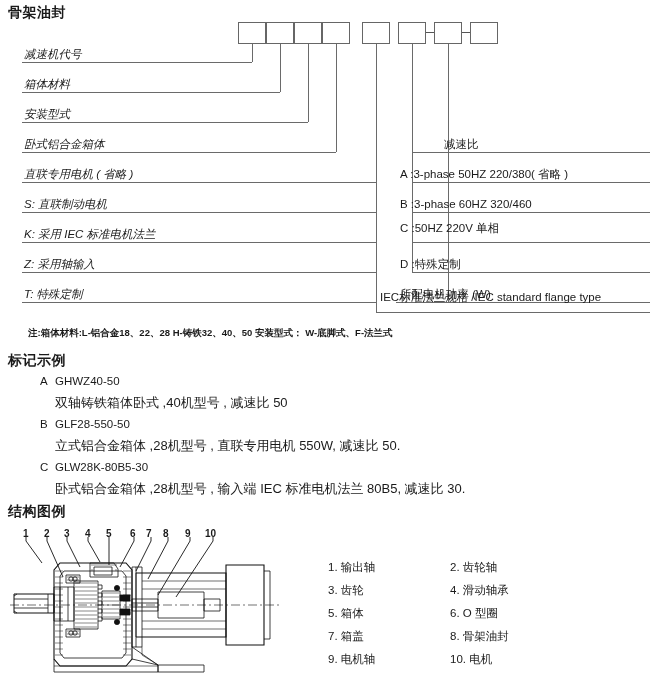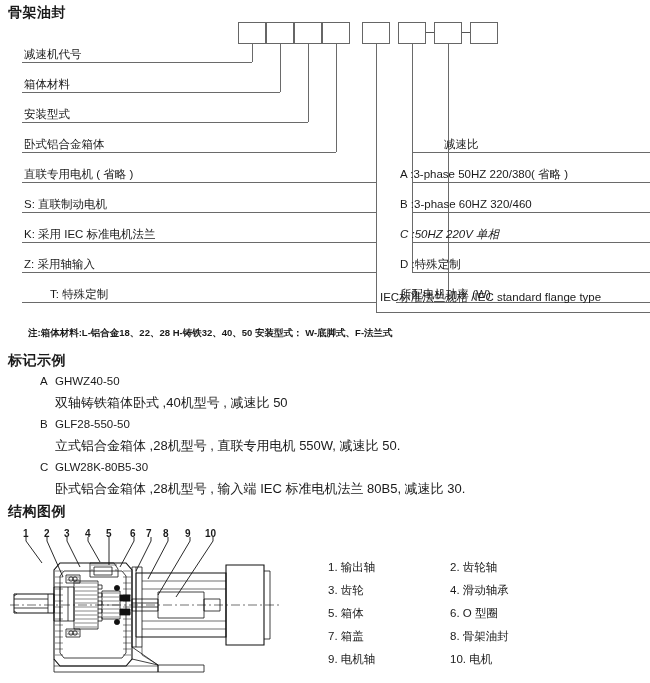--- a/index.html
+++ b/index.html
@@ -35,20 +35,21 @@
   
   .vl{position:absolute;width:1px;background:#6a6a6a;}
   .hl{position:absolute;height:1px;background:#6a6a6a;}
 
   
   .lrow{
     position:absolute;
     font-size:11.5px;
     white-space:nowrap;
     line-height:14px;
+    font-style:italic;
   }
 
   
   .rrow{
     position:absolute;
     font-size:11.5px;
     white-space:nowrap;
     line-height:14px;
   }
 
@@ -114,21 +115,21 @@
 
 <div>
   <div class="lrow" style="left:24px;top:47px;">减速机代号</div>
   <div class="lrow" style="left:24px;top:77px;">箱体材料</div>
   <div class="lrow" style="left:24px;top:107px;">安装型式</div>
   <div class="lrow" style="left:24px;top:137px;">卧式铝合金箱体</div>
   <div class="lrow" style="left:24px;top:167px;">直联专用电机 ( 省略 )</div>
   <div class="lrow" style="left:24px;top:197px;">S: 直联制动电机</div>
   <div class="lrow" style="left:24px;top:227px;">K: 采用 IEC 标准电机法兰</div>
   <div class="lrow" style="left:24px;top:257px;">Z: 采用轴输入</div>
-  <div class="lrow" style="left:24px;top:287px;margin-left:26px;">T: 特殊定制</div>
+  <div class="lrow" style="left:24px;top:287px;">T: 特殊定制</div>
 </div>
 
 <div>
 
   <div class="vl" style="left:412px;top:44px;height:108px;"></div>
   <div class="hl" style="left:412px;top:152px;width:238px;"></div>
 
   <div class="vl" style="left:412px;top:152px;height:120px;"></div>
   <div class="hl" style="left:412px;top:182px;width:238px;"></div>
   <div class="hl" style="left:412px;top:212px;width:238px;"></div>
@@ -139,21 +140,21 @@
   <div class="hl" style="left:396px;top:302px;width:254px;"></div>
 
   <div class="vl" style="left:376px;top:272px;height:40px;"></div>
   <div class="hl" style="left:376px;top:312px;width:274px;"></div>
 </div>
 
 <div>
   <div class="rrow" style="left:444px;top:137px;">减速比</div>
   <div class="rrow" style="left:400px;top:167px;">A :3-phase 50HZ 220/380( 省略 )</div>
   <div class="rrow" style="left:400px;top:197px;">B :3-phase 60HZ 320/460</div>
-  <div class="rrow" style="left:400px;top:227px;font-style:italic;">C :50HZ 220V  单相</div>
+  <div class="rrow" style="left:400px;top:221px;">C :50HZ 220V  单相</div>
   <div class="rrow" style="left:400px;top:257px;">D :特殊定制</div>
   <div class="rrow" style="left:400px;top:287px;">所配电机功率 (W)</div>
 
   <div class="rrow" style="left:380px;top:290px;top:290px;">IEC标准法兰规格 /IEC standard flange type</div>
 </div>
 
 <div class="note" style="left:28px;top:327px;">注:箱体材料:L-铝合金18、22、28 H-铸铁32、40、50    安装型式： W-底脚式、F-法兰式</div>
 
 <div class="h-sec abs" style="left:8px;top:352px;">标记示例</div>
 

